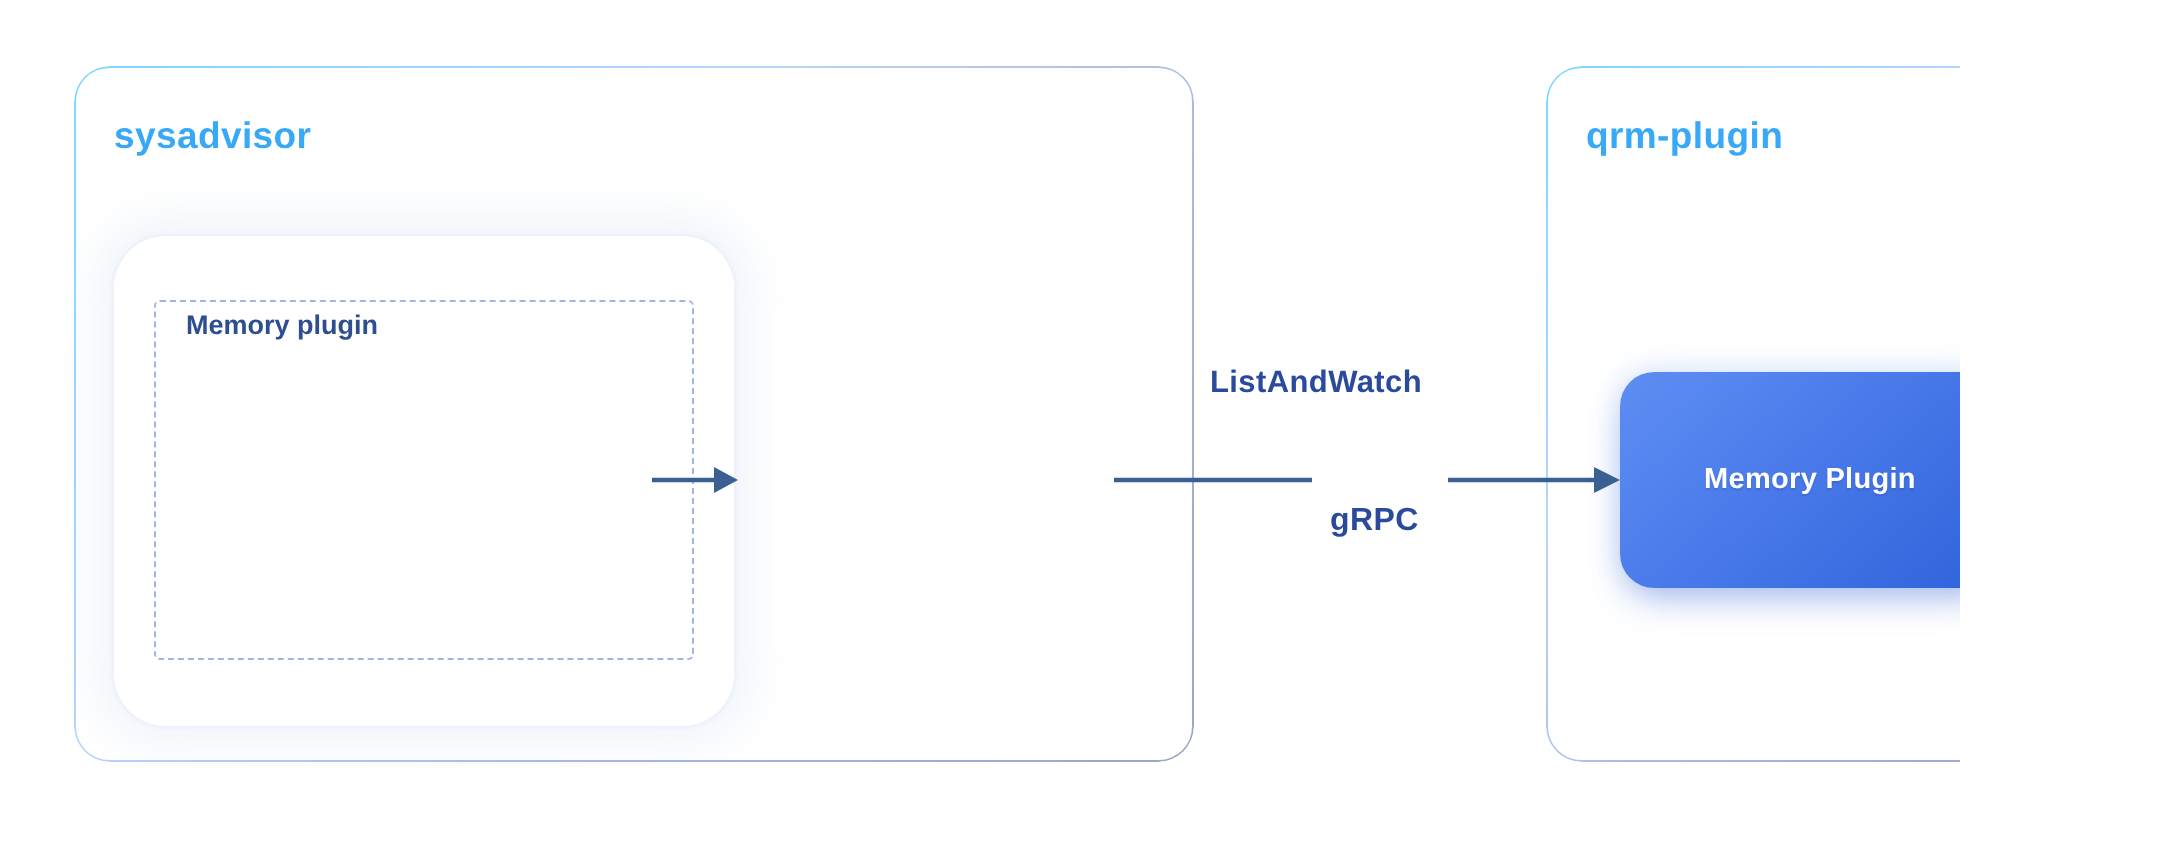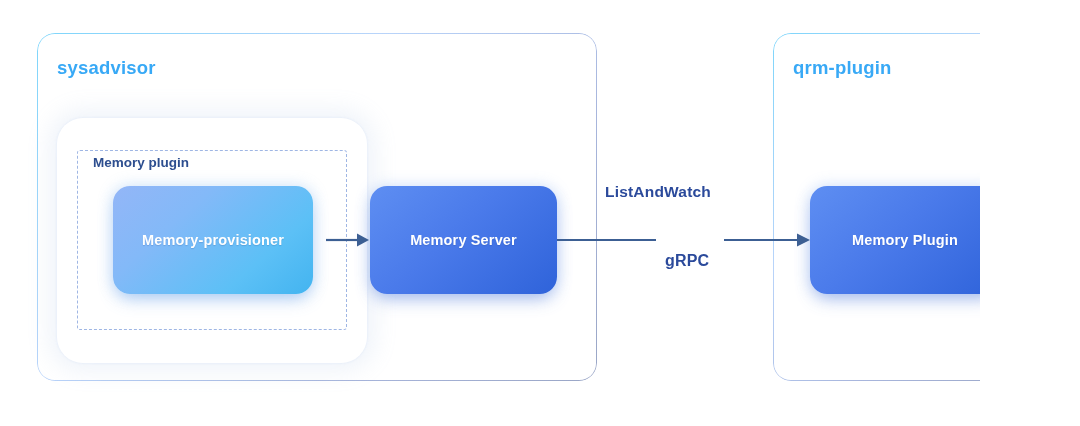--- a/index.html
+++ b/index.html
@@ -169,27 +169,21 @@
 
   <div class="panel" id="panel-sysadvisor"></div>
 
   <div class="panel-title" style="left:57px; top:57px;">sysadvisor</div>
 
   <div class="glow-backdrop"></div>
 
   <div class="dashed-group"></div>
   <div class="dashed-title">Memory plugin</div>
 
-  <div class="node" id="node-memory-provisioner">
-    <span>Memory-provisioner</span>
-  </div>
-
-  <div class="node" id="node-memory-server">
-    <span>Memory Server</span>
-  </div>
+
 
   <div class="panel" id="panel-qrm"></div>
 
   <div class="panel-title" style="left:793px; top:57px;">qrm-plugin</div>
 
   <div class="node" id="node-memory-plugin">
     <span>Memory Plugin</span>
   </div>
 
   <svg class="conn-svg" viewBox="0 0 1080 426" xmlns="http://www.w3.org/2000/svg">

